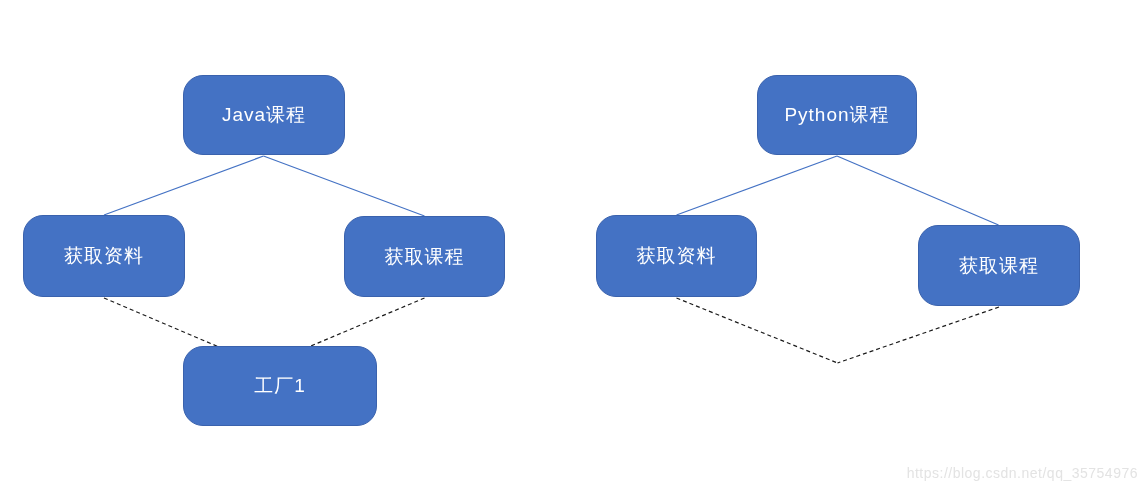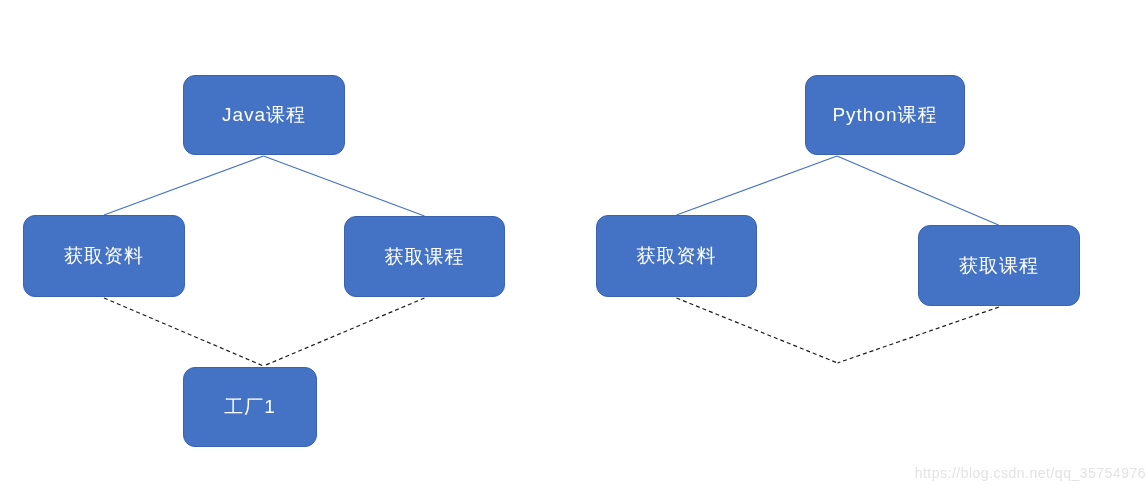--- a/index.html
+++ b/index.html
@@ -21,54 +21,54 @@
     top: 0;
     width: 1148px;
     height: 489px;
     pointer-events: none;
   }
   .node {
     position: absolute;
     box-sizing: border-box;
     background: #4472C4;
     border: 1.5px solid #3A62AD;
-    border-radius: 12px;
+    border-radius: 20px;
     color: #ffffff;
     font-size: 19px;
     display: flex;
     align-items: center;
     justify-content: center;
     letter-spacing: 1px;
     cursor: default;
   }
   
   .n-java-course       { left: 183px; top: 75px;  width: 162px; height: 80px; }
   .n-java-get-material { left: 23px;  top: 215px; width: 162px; height: 82px; }
   .n-java-get-course   { left: 344px; top: 216px; width: 161px; height: 81px; }
-  .n-factory-1         { left: 183px; top: 367px; width: 134px; height: 80px; }
+  .n-factory-1         { left: 183px; top: 346px; width: 194px; height: 80px; }
   
-  .n-python-course       { left: 757px; top: 75px;  width: 160px; height: 80px; margin-left: 48px; }
+  .n-python-course       { left: 757px; top: 75px;  width: 160px; height: 80px; }
   .n-python-get-material { left: 596px; top: 215px; width: 161px; height: 82px; }
   .n-python-get-course   { left: 918px; top: 225px; width: 162px; height: 81px; }
   .n-factory-3           { left: 757px; top: 363px; width: 161px; height: 81px; }
 
   .edge-solid {
     stroke: #4472C4;
     stroke-width: 1.2;
     fill: none;
   }
   .edge-dashed {
     stroke: #1a1a1a;
     stroke-width: 1.2;
     stroke-dasharray: 4 3;
     fill: none;
   }
   .watermark {
     position: absolute;
-    right: 2px;
+    right: 10px;
     bottom: 8px;
     color: #E3E3E3;
     font-size: 14px;
     letter-spacing: 0.5px;
     user-select: none;
   }
 </style>
 </head>
 <body>
 

